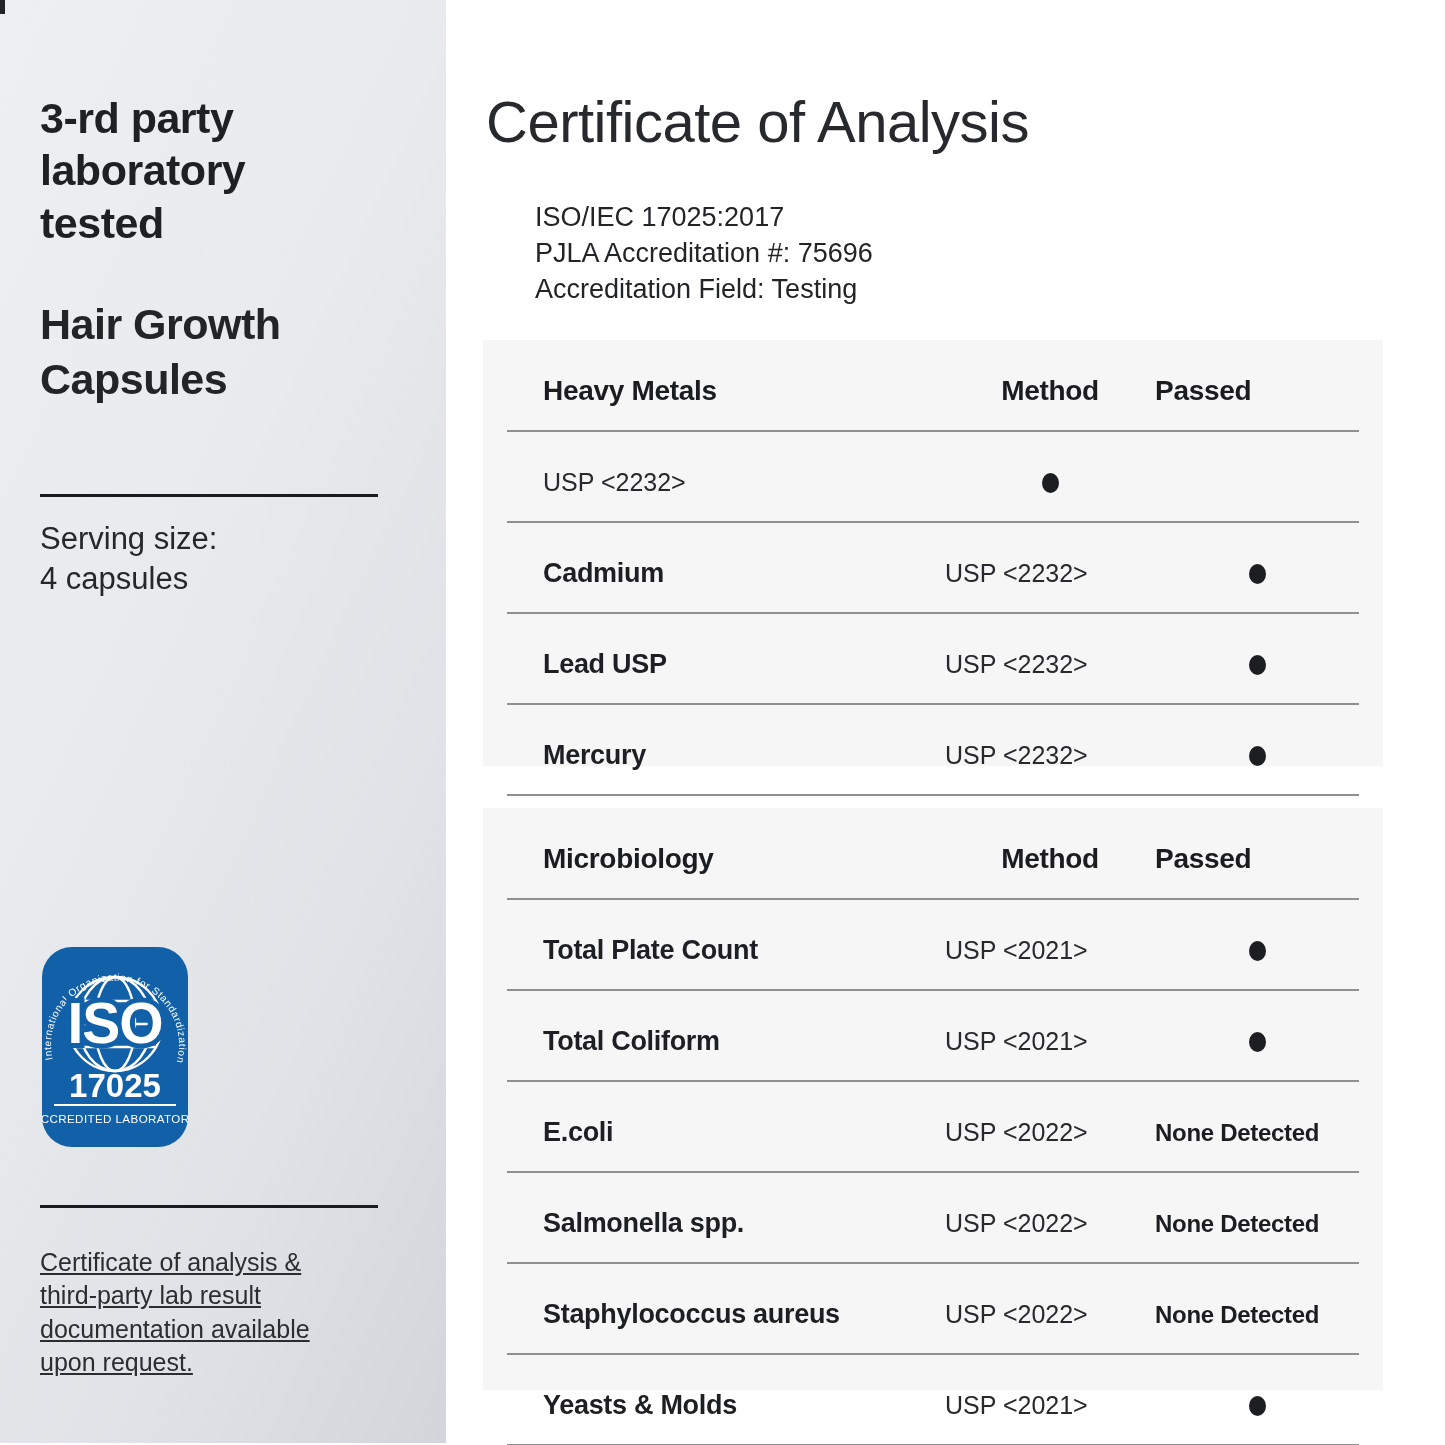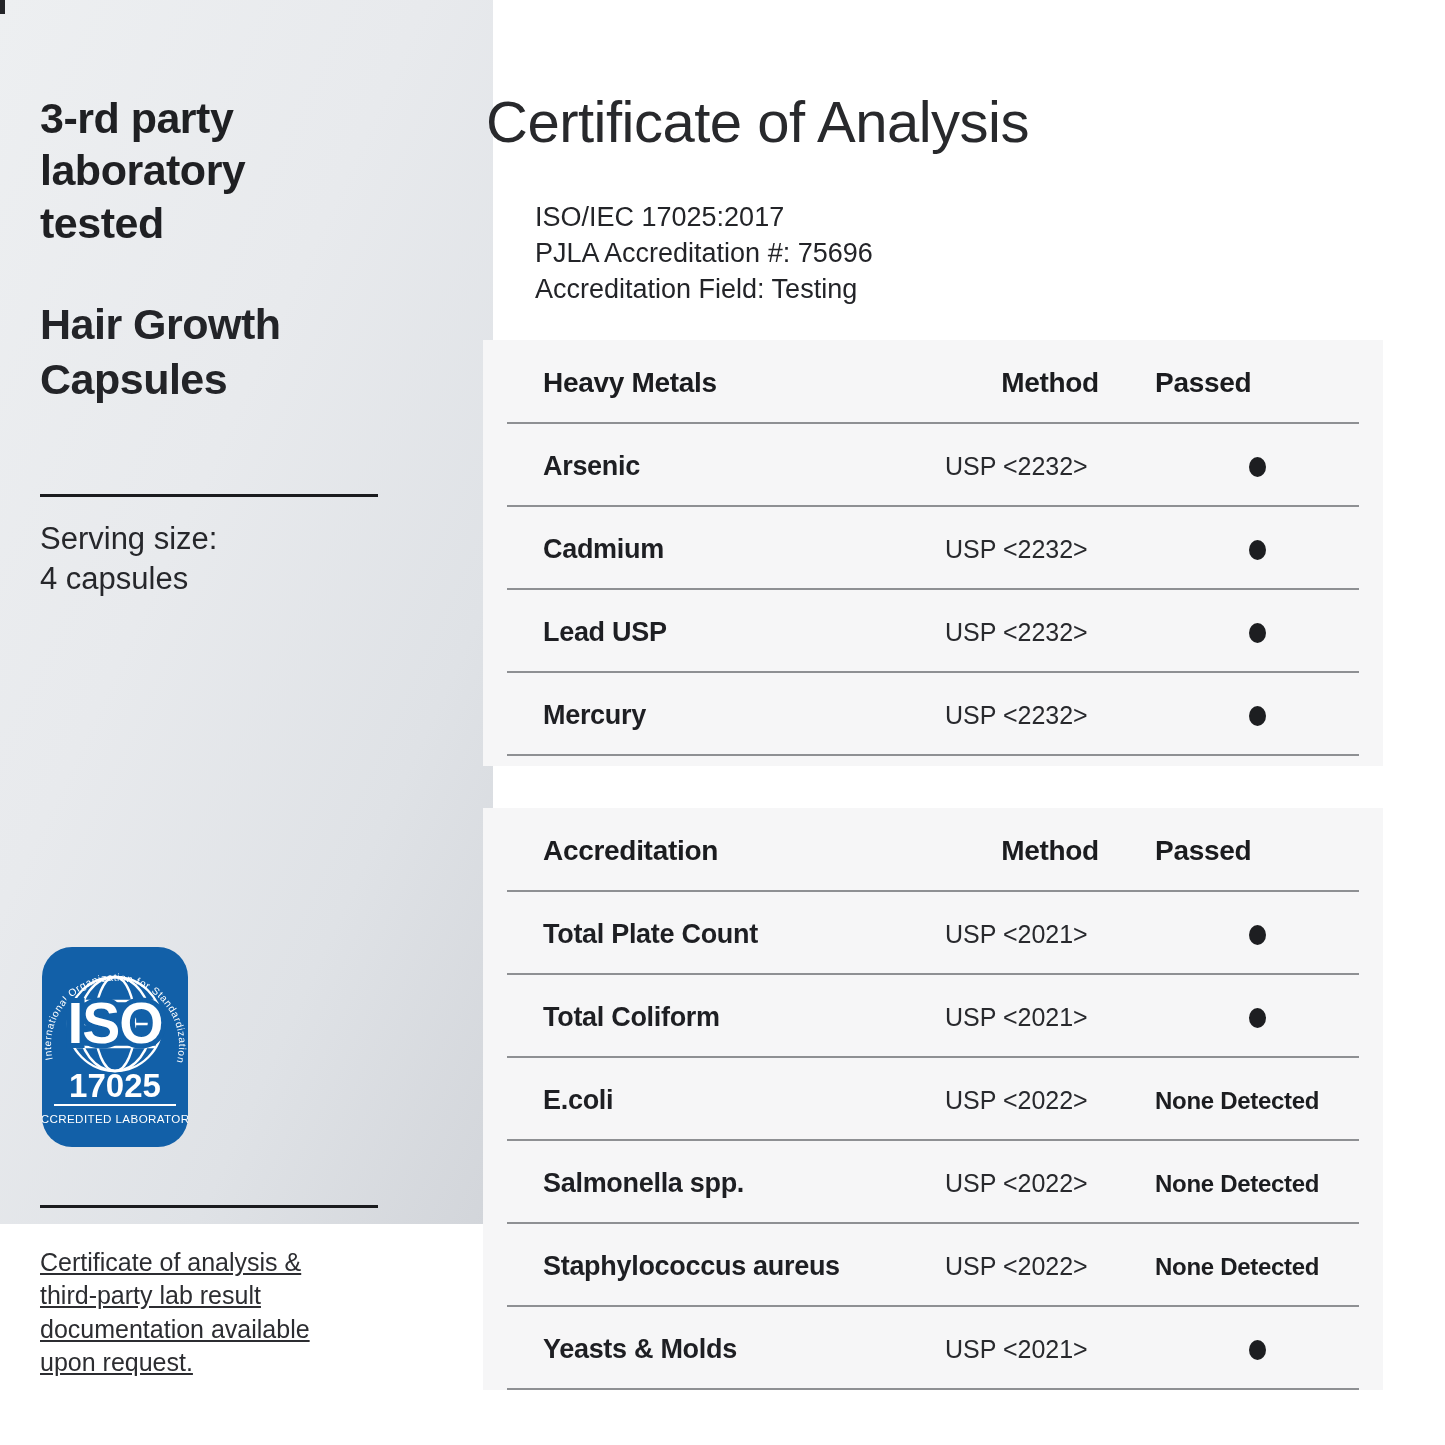--- a/index.html
+++ b/index.html
@@ -2,23 +2,22 @@
 <html><head>
 <meta charset="utf-8">
 <style>
   html,body{margin:0;padding:0;background:#ffffff;}
   .canvas{
     position:relative;width:1445px;height:1445px;overflow:hidden;background:#ffffff;
     font-family:"Liberation Sans","DejaVu Sans",sans-serif;color:#222327;
   }
   
   .sidebar{
-    position:absolute;left:0;top:0;width:446px;height:1224px;
+    position:absolute;left:0;top:0;width:446px;height:1443px;
     background:linear-gradient(115deg,#edeff1 0%,#e8eaed 40%,#dfe2e6 72%,#d2d5da 100%);
-    padding-left:47px;
   }
   .corner-mark{position:absolute;left:0;top:0;width:5px;height:14px;background:#232428;}
   .sb-heading{
     position:absolute;left:40px;top:92px;
     font-size:43px;line-height:1.22;font-weight:700;letter-spacing:-0.5px;
     color:#1f2023;white-space:pre-line;
   }
   .sb-product{
     position:absolute;left:40px;top:297px;
     font-size:43px;line-height:1.27;font-weight:700;letter-spacing:-0.5px;
@@ -46,21 +45,21 @@
     position:absolute;left:487px;top:200px;
     font-size:27px;line-height:1.33;font-weight:400;color:#232428;margin-left:48px;
   }
   
   .panel{
     position:absolute;left:483px;width:900px;background:#f6f6f7;
   }
   .panel.p1{top:340px;height:426px;}
   .panel.p2{top:808px;height:582px;}
   .trow{
-    box-sizing:border-box;height:79px;margin:4px 24px;padding-left:36px;
+    box-sizing:border-box;height:79px;margin:12px 24px;padding-left:36px;
     border-bottom:2px solid #8e9093;
     display:grid;grid-template-columns:402px 210px 1fr;align-items:center;
   }
   .trow.thead{height:80px;}
   .cell-cat{font-size:28px;font-weight:700;letter-spacing:-0.3px;color:#1b1c1f;}
   .cell-h{font-size:28px;font-weight:700;letter-spacing:-0.3px;color:#1b1c1f;text-align:center;}
   .cell-h.center,.cell-passed{justify-self:stretch;text-align:left;}
   .cell-name{font-size:27px;font-weight:600;letter-spacing:-0.3px;color:#1e1f23;}
   .cell-method{font-size:25px;font-weight:400;color:#28292d;}
   .cell-passed{display:flex;align-items:center;justify-content:center;}
@@ -122,21 +121,20 @@
     <div>Accreditation Field: Testing</div>
   </div>
 
   <div class="panel p1">
     <div class="trow thead">
       <div class="cell-cat">Heavy Metals</div>
       <div class="cell-h">Method</div>
       <div class="cell-h center">Passed</div>
     </div>
     <div class="trow">
-      <div class="cell-name">Arsenic</div>
       <div class="cell-method">USP &lt;2232&gt;</div>
       <div class="cell-passed">
           <span class="dot"></span>
         </div>
     </div>
     <div class="trow">
       <div class="cell-name">Cadmium</div>
       <div class="cell-method">USP &lt;2232&gt;</div>
       <div class="cell-passed">
           <span class="dot"></span>
@@ -153,21 +151,21 @@
       <div class="cell-name">Mercury</div>
       <div class="cell-method">USP &lt;2232&gt;</div>
       <div class="cell-passed">
           <span class="dot"></span>
         </div>
     </div>
   </div>
 
   <div class="panel p2">
     <div class="trow thead">
-      <div class="cell-cat">Accreditation</div>
+      <div class="cell-cat">Microbiology</div>
       <div class="cell-h">Method</div>
       <div class="cell-h center">Passed</div>
     </div>
     <div class="trow">
       <div class="cell-name">Total Plate Count</div>
       <div class="cell-method">USP &lt;2021&gt;</div>
       <div class="cell-passed">
           <span class="dot"></span>
         </div>
     </div>

